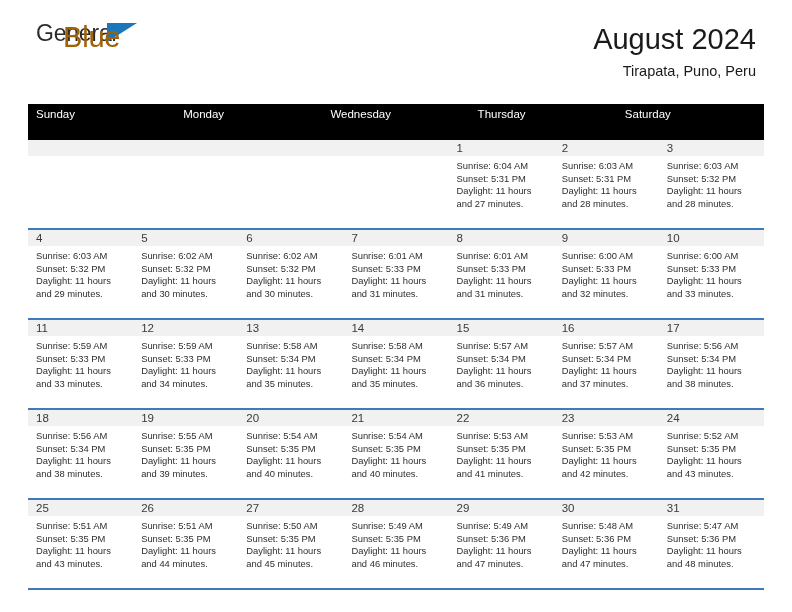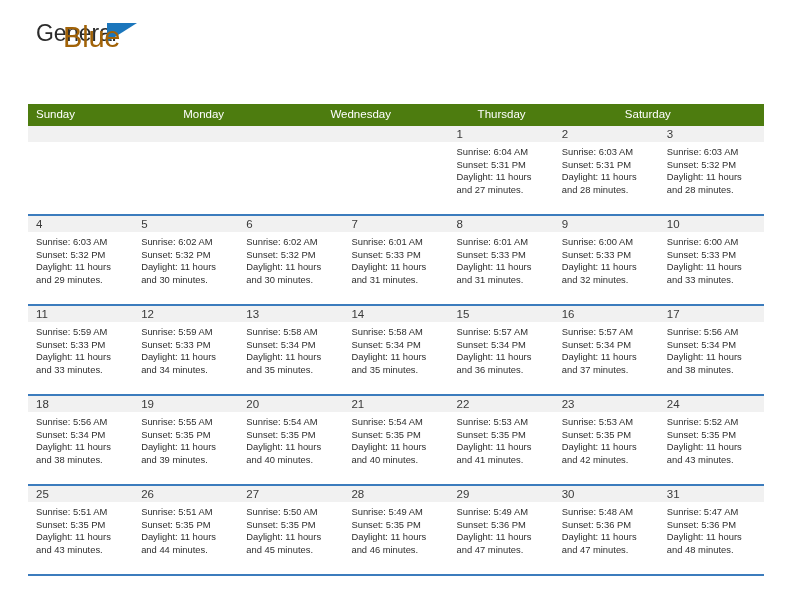--- a/index.html
+++ b/index.html
@@ -82,22 +82,22 @@
   
   .calendar {
     position: absolute;
     left: 28px;
     top: 104px;
     width: 736px;
   }
   .weekday-row {
     display: flex;
     width: 100%;
-    height: 22px;
-    background: #4d7c0f;
+    height: 36px;
+    background: #000000;
   }
   .weekday {
     flex: 1 1 0;
     color: #ffffff;
     font-size: 11.5px;
     line-height: 21px;
     padding-left: 8px;
     white-space: nowrap;
     overflow: hidden;
   }
@@ -149,20 +149,24 @@
 <div id="page">
 
   <div class="header">
 
     <div class="logo">
       <span class="logo-general">General</span>
       <span class="logo-tri"></span>
       <span class="logo-blue">Blue</span>
     </div>
 
+    <div class="titles">
+      <div class="cal-title">August 2024</div>
+      <div class="cal-subtitle">Tirapata, Puno, Peru</div>
+    </div>
 
   </div>
 
   <div class="calendar">
     <div class="weekday-row">
         <div class="weekday">Sunday</div>
         <div class="weekday">Monday</div>
         <div class="weekday">Wednesday</div>
         <div class="weekday">Thursday</div>
         <div class="weekday">Saturday</div>

